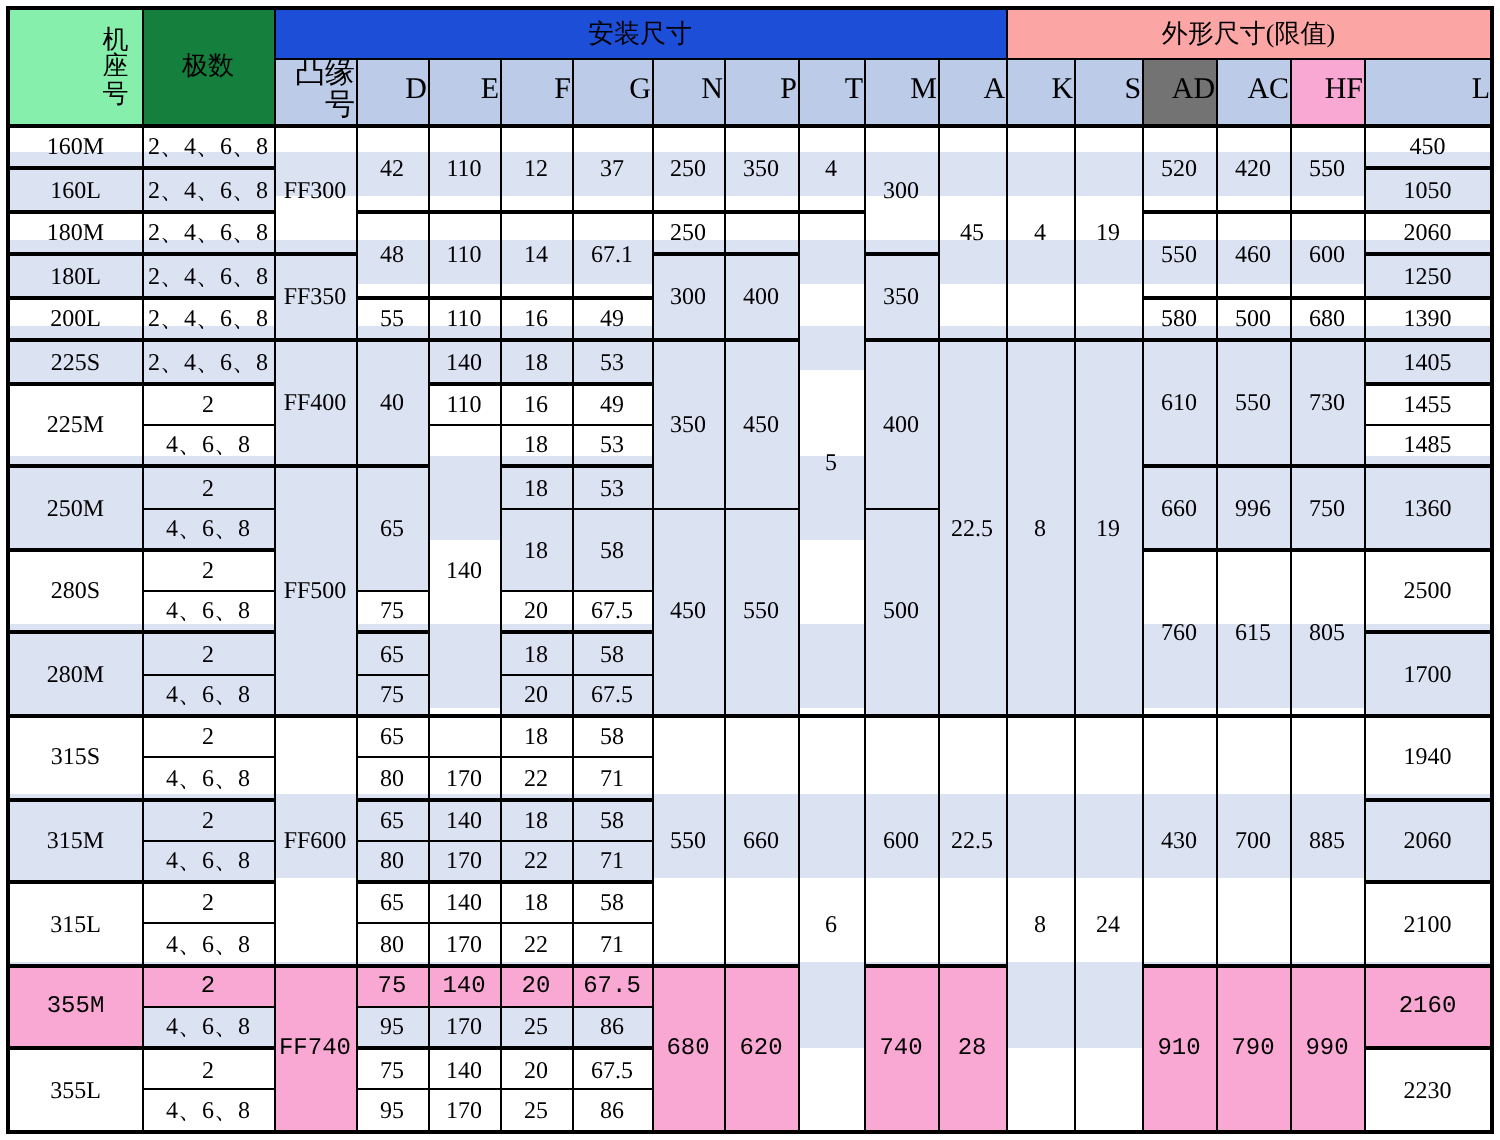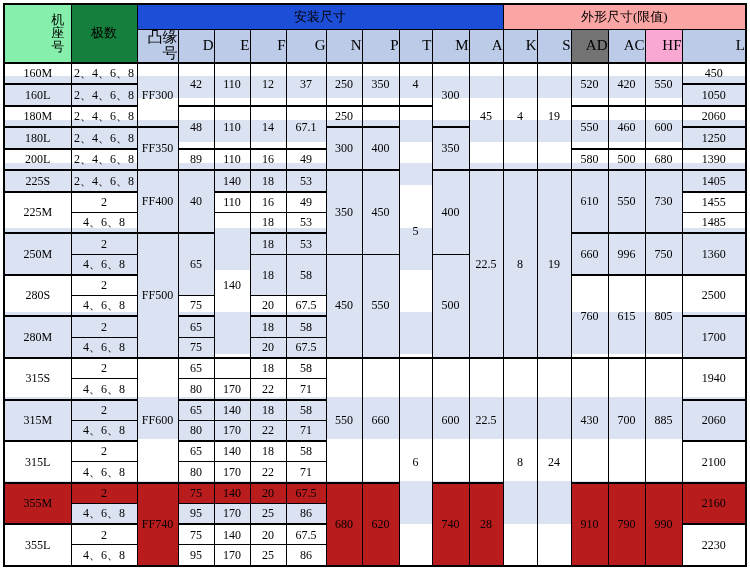--- a/index.html
+++ b/index.html
@@ -133,21 +133,21 @@
             <td>2、4、6、8</td>
             <td rowspan="2">FF350</td>
             <td rowspan="2">300</td>
             <td rowspan="2">400</td>
             <td rowspan="2">350</td>
             <td>1250</td>
           </tr>
           <tr class="grp">
             <td>200L</td>
             <td>2、4、6、8</td>
-            <td>89</td>
+            <td>55</td>
             <td>110</td>
             <td>16</td>
             <td>49</td>
             <td>580</td>
             <td>500</td>
             <td>680</td>
             <td>1390</td>
           </tr>
           <tr class="grp" style="background: rgb(219, 226, 242);">
             <td>225S</td>
@@ -283,21 +283,21 @@
             <td>58</td>
             <td rowspan="2">2100</td>
           </tr>
           <tr>
             <td>4、6、8</td>
             <td>80</td>
             <td>170</td>
             <td>22</td>
             <td>71</td>
           </tr>
-          <tr class="grp" style="background: #b91c1c;">
+          <tr class="grp" style="background: #f9a8d4; font-family: Liberation Mono, monospace;">
             <td rowspan="2">355M</td>
             <td>2</td>
             <td rowspan="4">FF740</td>
             <td>75</td>
             <td>140</td>
             <td>20</td>
             <td>67.5</td>
             <td rowspan="4">680</td>
             <td rowspan="4">620</td>
             <td rowspan="4">740</td>

